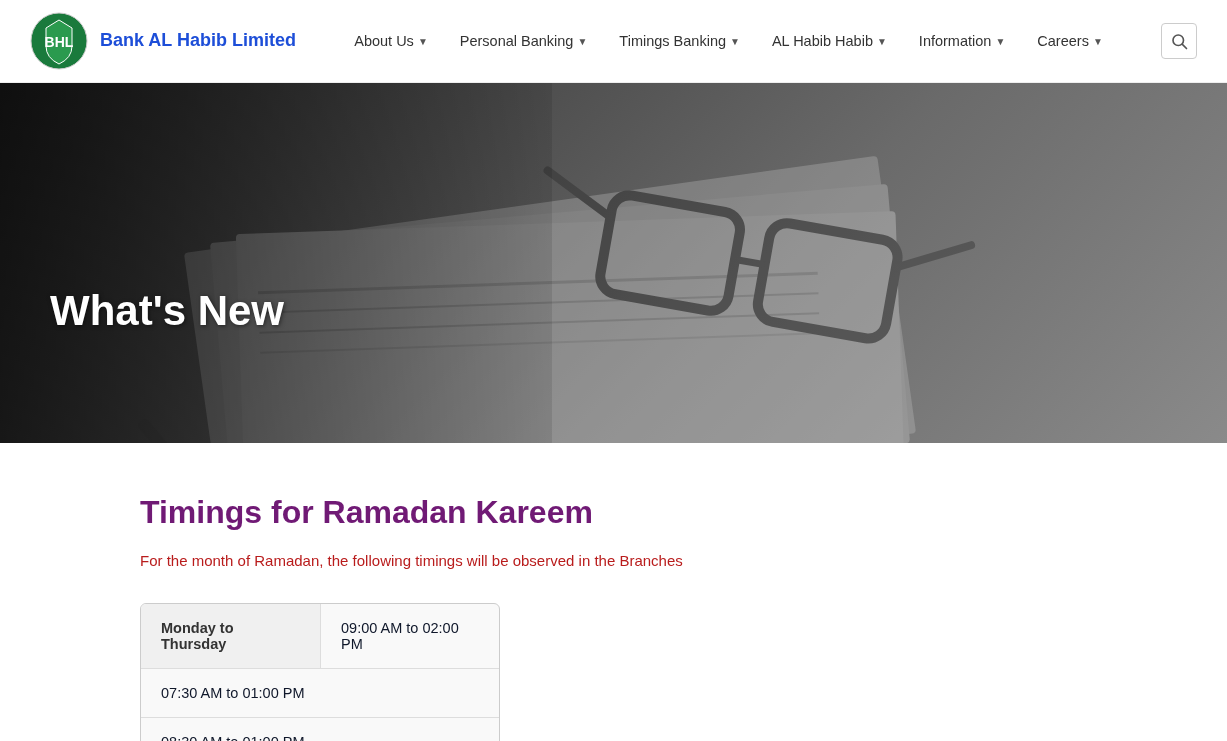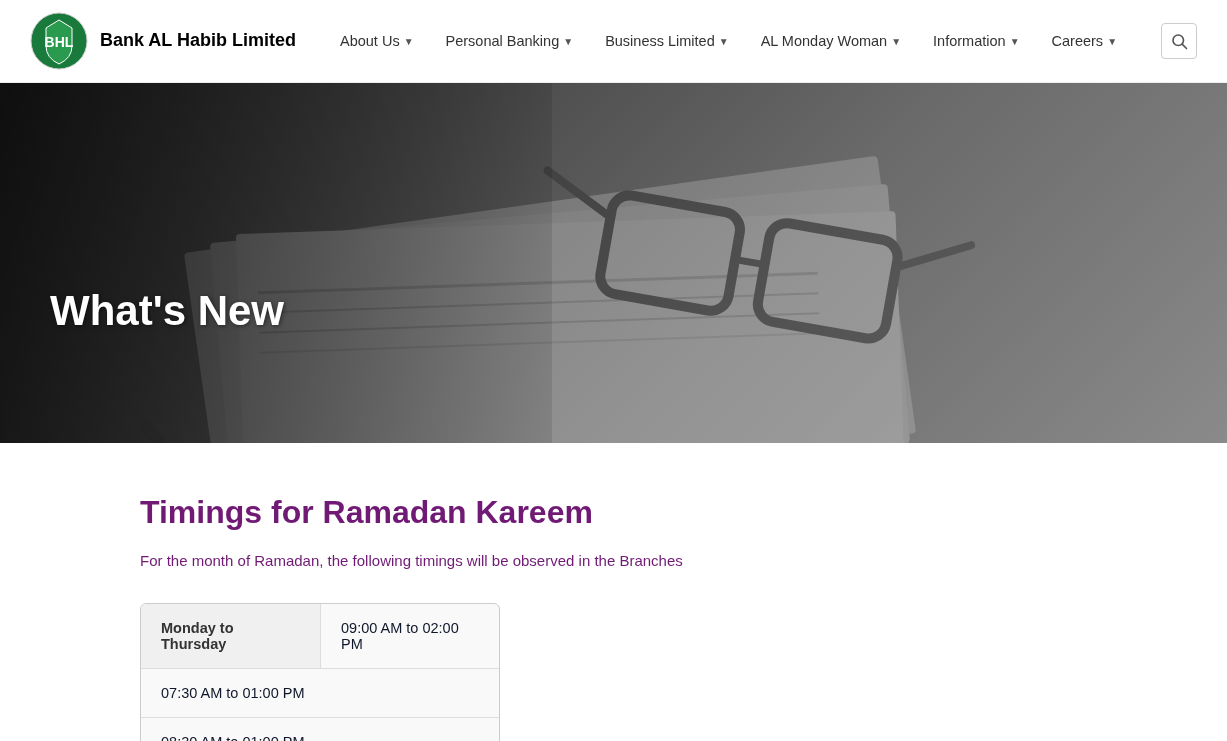--- a/index.html
+++ b/index.html
@@ -21,21 +21,21 @@
       display: flex;
       align-items: center;
       gap: 12px;
       text-decoration: none;
     }
     .logo-icon {
       width: 58px;
       height: 58px;
     }
     .logo-text {
-      color: #000000;
+      color: #1d4ed8;
       font-size: 18px;
       font-weight: 700;
       line-height: 1.3;
     }
     .nav-links {
       display: flex;
       align-items: flex-end;
       gap: 8px;
     }
     .nav-item {
@@ -108,21 +108,21 @@
       background: #fff;
     }
     .article-title {
       color: #701a75;
       font-size: 32px;
       font-weight: 700;
       margin-bottom: 18px;
       line-height: 1.2;
     }
     .article-desc {
-      color: #701a75;
+      color: #b91c1c;
       font-size: 15px;
       margin-bottom: 30px;
       line-height: 1.6;
     }
 
     
     .timings-table {
       border: 1px solid #ccc;
       border-radius: 6px;
       overflow: hidden;
@@ -171,25 +171,25 @@
 
   <div class="nav-item">
         <span>About Us</span>
         <span class="nav-chevron">▼</span>
       </div>
       <div class="nav-item">
         <span>Personal Banking</span>
         <span class="nav-chevron">▼</span>
       </div>
       <div class="nav-item">
-        <span>Business Limited</span>
-        <span class="nav-chevron">▼</span>
-      </div>
-      <div class="nav-item">
-        <span>AL Monday Woman</span>
+        <span>Timings Banking</span>
+        <span class="nav-chevron">▼</span>
+      </div>
+      <div class="nav-item">
+        <span>AL Habib Habib</span>
         <span class="nav-chevron">▼</span>
       </div>
       <div class="nav-item">
         <span>Information</span>
         <span class="nav-chevron">▼</span>
       </div>
       <div class="nav-item">
         <span>Careers</span>
         <span class="nav-chevron">▼</span>
       </div>

